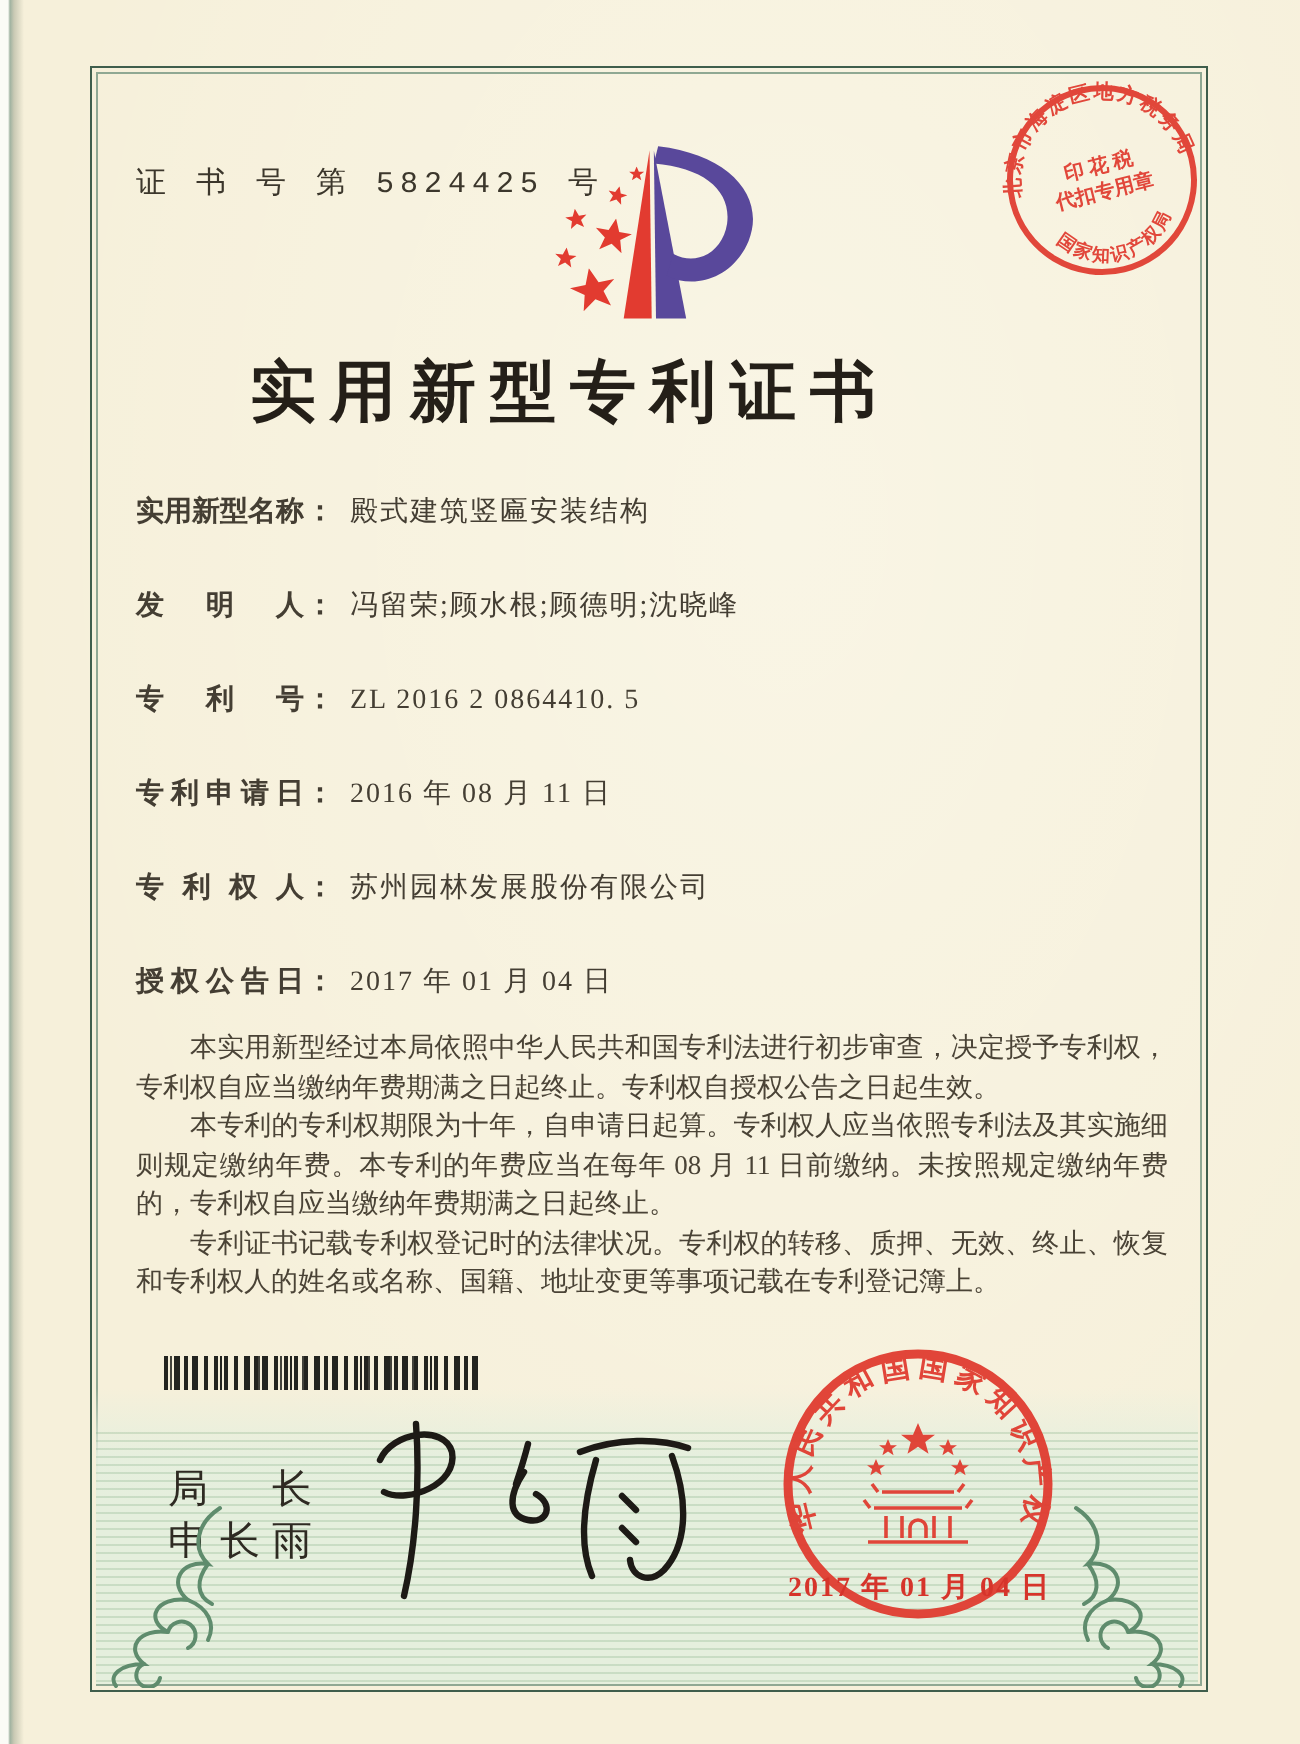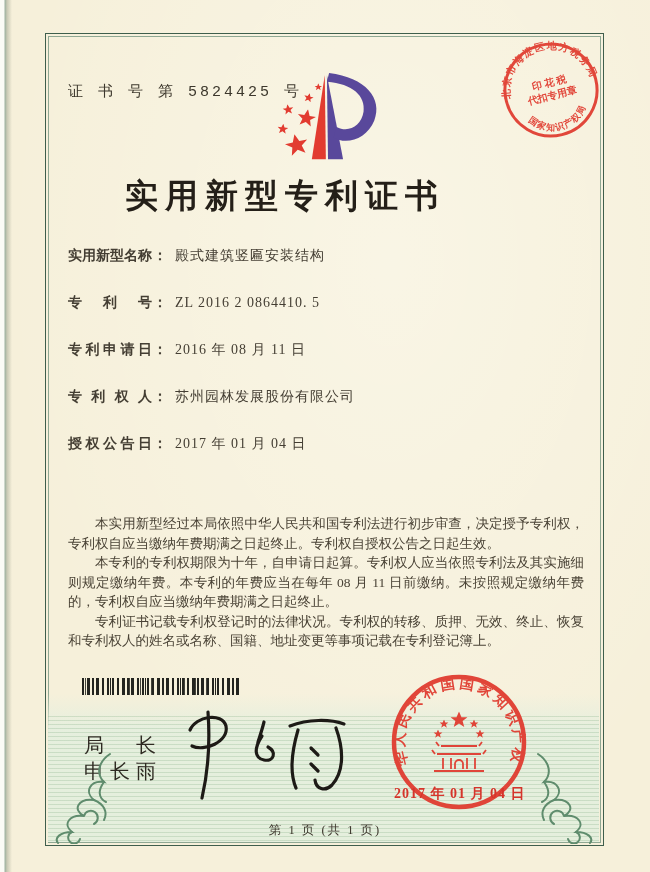--- a/index.html
+++ b/index.html
@@ -132,20 +132,23 @@
     </text>
     <text x="50" y="46" font-size="10" fill="#e0392d" font-weight="700" text-anchor="middle">印 花 税</text>
     <text x="50" y="59" font-size="10" fill="#e0392d" font-weight="700" text-anchor="middle">代扣专用章</text>
   </svg>
 
   <div class="title">实用新型专利证书</div>
 
   <div class="fields">
     <div class="field">
       <span class="flabel">实用新型名称</span><span class="fcolon">：</span><span class="fvalue">殿式建筑竖匾安装结构</span>
+    </div>
+    <div class="field">
+      <span class="flabel">发明人</span><span class="fcolon">：</span><span class="fvalue">冯留荣;顾水根;顾德明;沈晓峰</span>
     </div>
     <div class="field">
       <span class="flabel">专利号</span><span class="fcolon">：</span><span class="fvalue">ZL 2016 2 0864410. 5</span>
     </div>
     <div class="field">
       <span class="flabel">专利申请日</span><span class="fcolon">：</span><span class="fvalue">2016 年 08 月 11 日</span>
     </div>
     <div class="field">
       <span class="flabel">专利权人</span><span class="fcolon">：</span><span class="fvalue">苏州园林发展股份有限公司</span>
     </div>
@@ -216,15 +219,14 @@
   <svg class="flourish right" viewBox="0 0 72 92">
     <g fill="none" stroke="#5f8c6d" stroke-width="2" stroke-linecap="round">
       <path d="M64,2 C52,10 50,22 58,30 C44,28 38,40 48,48 C32,46 26,58 38,64 C24,62 16,72 26,80 C14,80 8,86 12,91"></path>
       <path d="M58,30 C52,38 52,46 60,50"></path>
       <path d="M38,64 a7,7 0 1 1 10,8"></path>
       <path d="M26,80 a6,6 0 1 0 8,7"></path>
       <path d="M48,48 C58,52 62,60 58,68"></path>
     </g>
   </svg>
 
-  <div class="footer">第 1 页 (共 1 页)</div>
 
 </div>
 
 </body></html>

